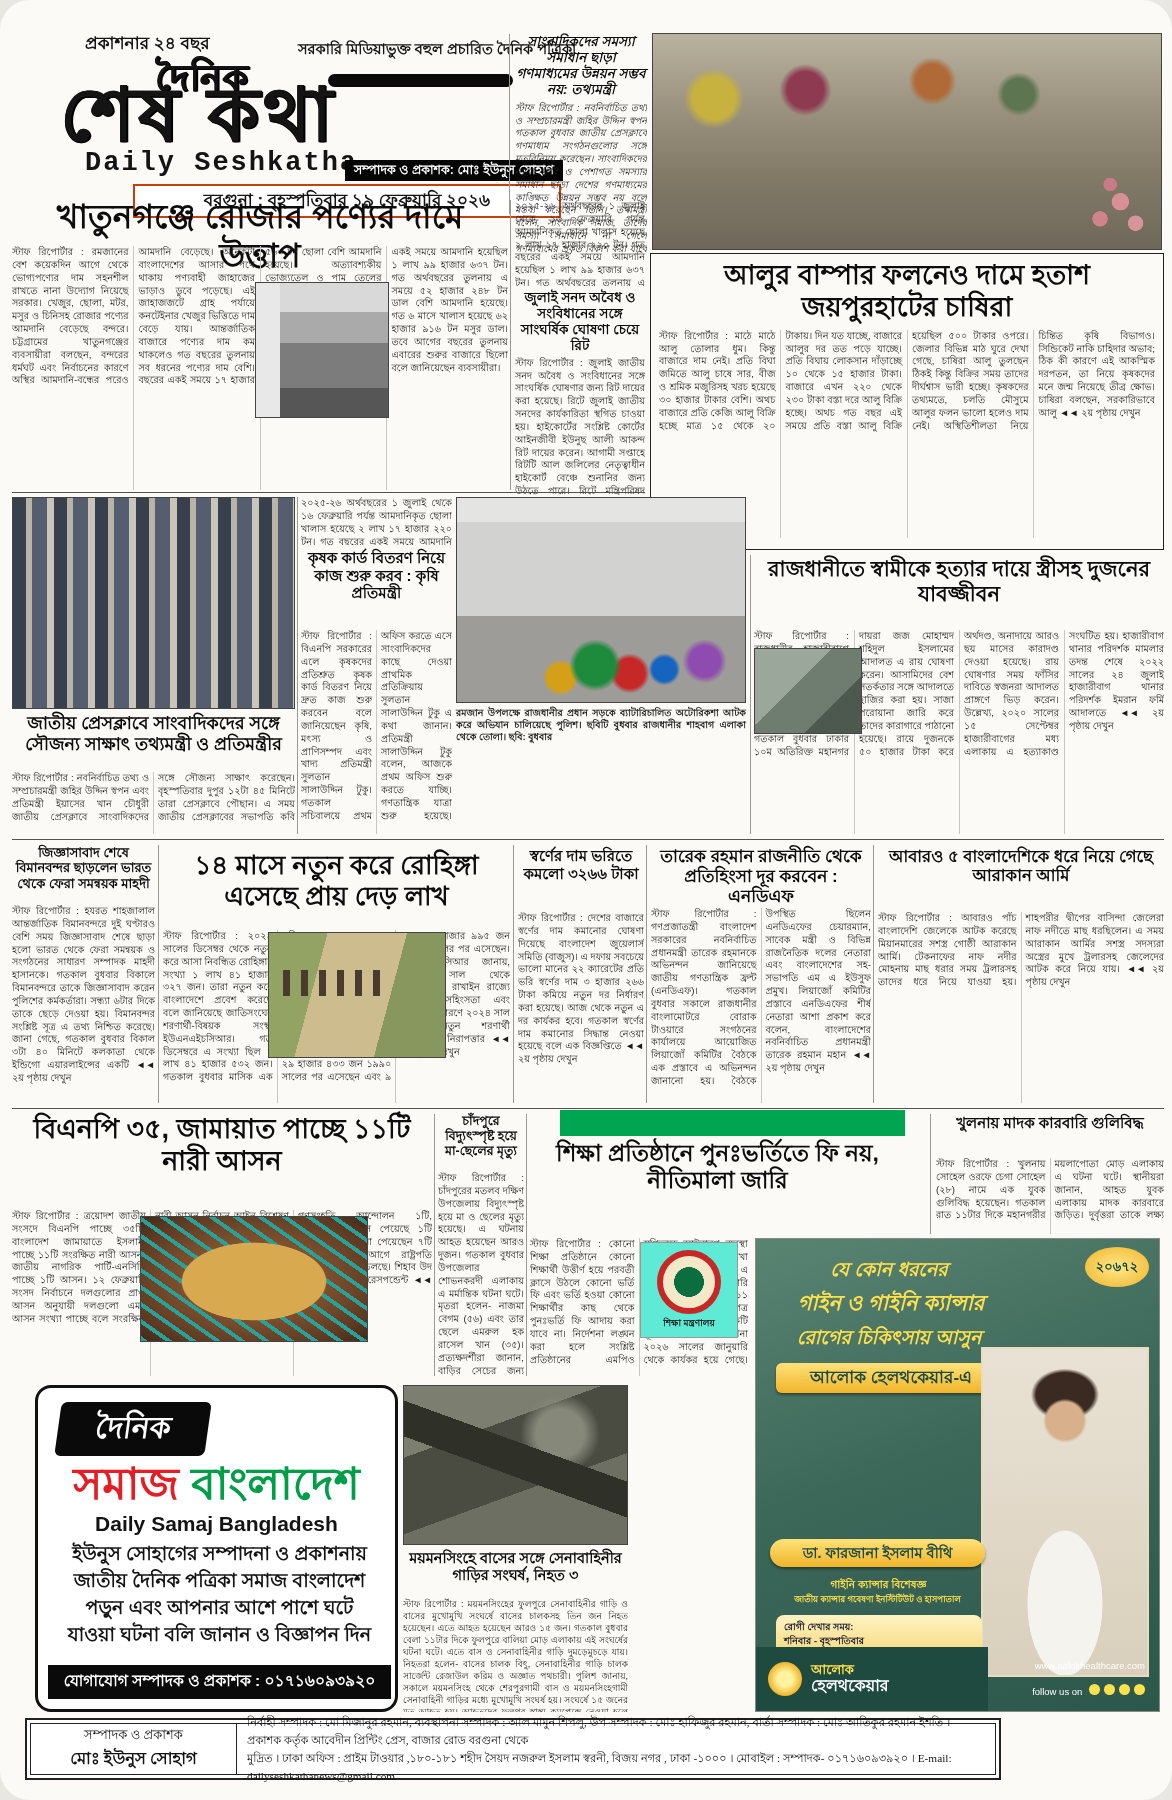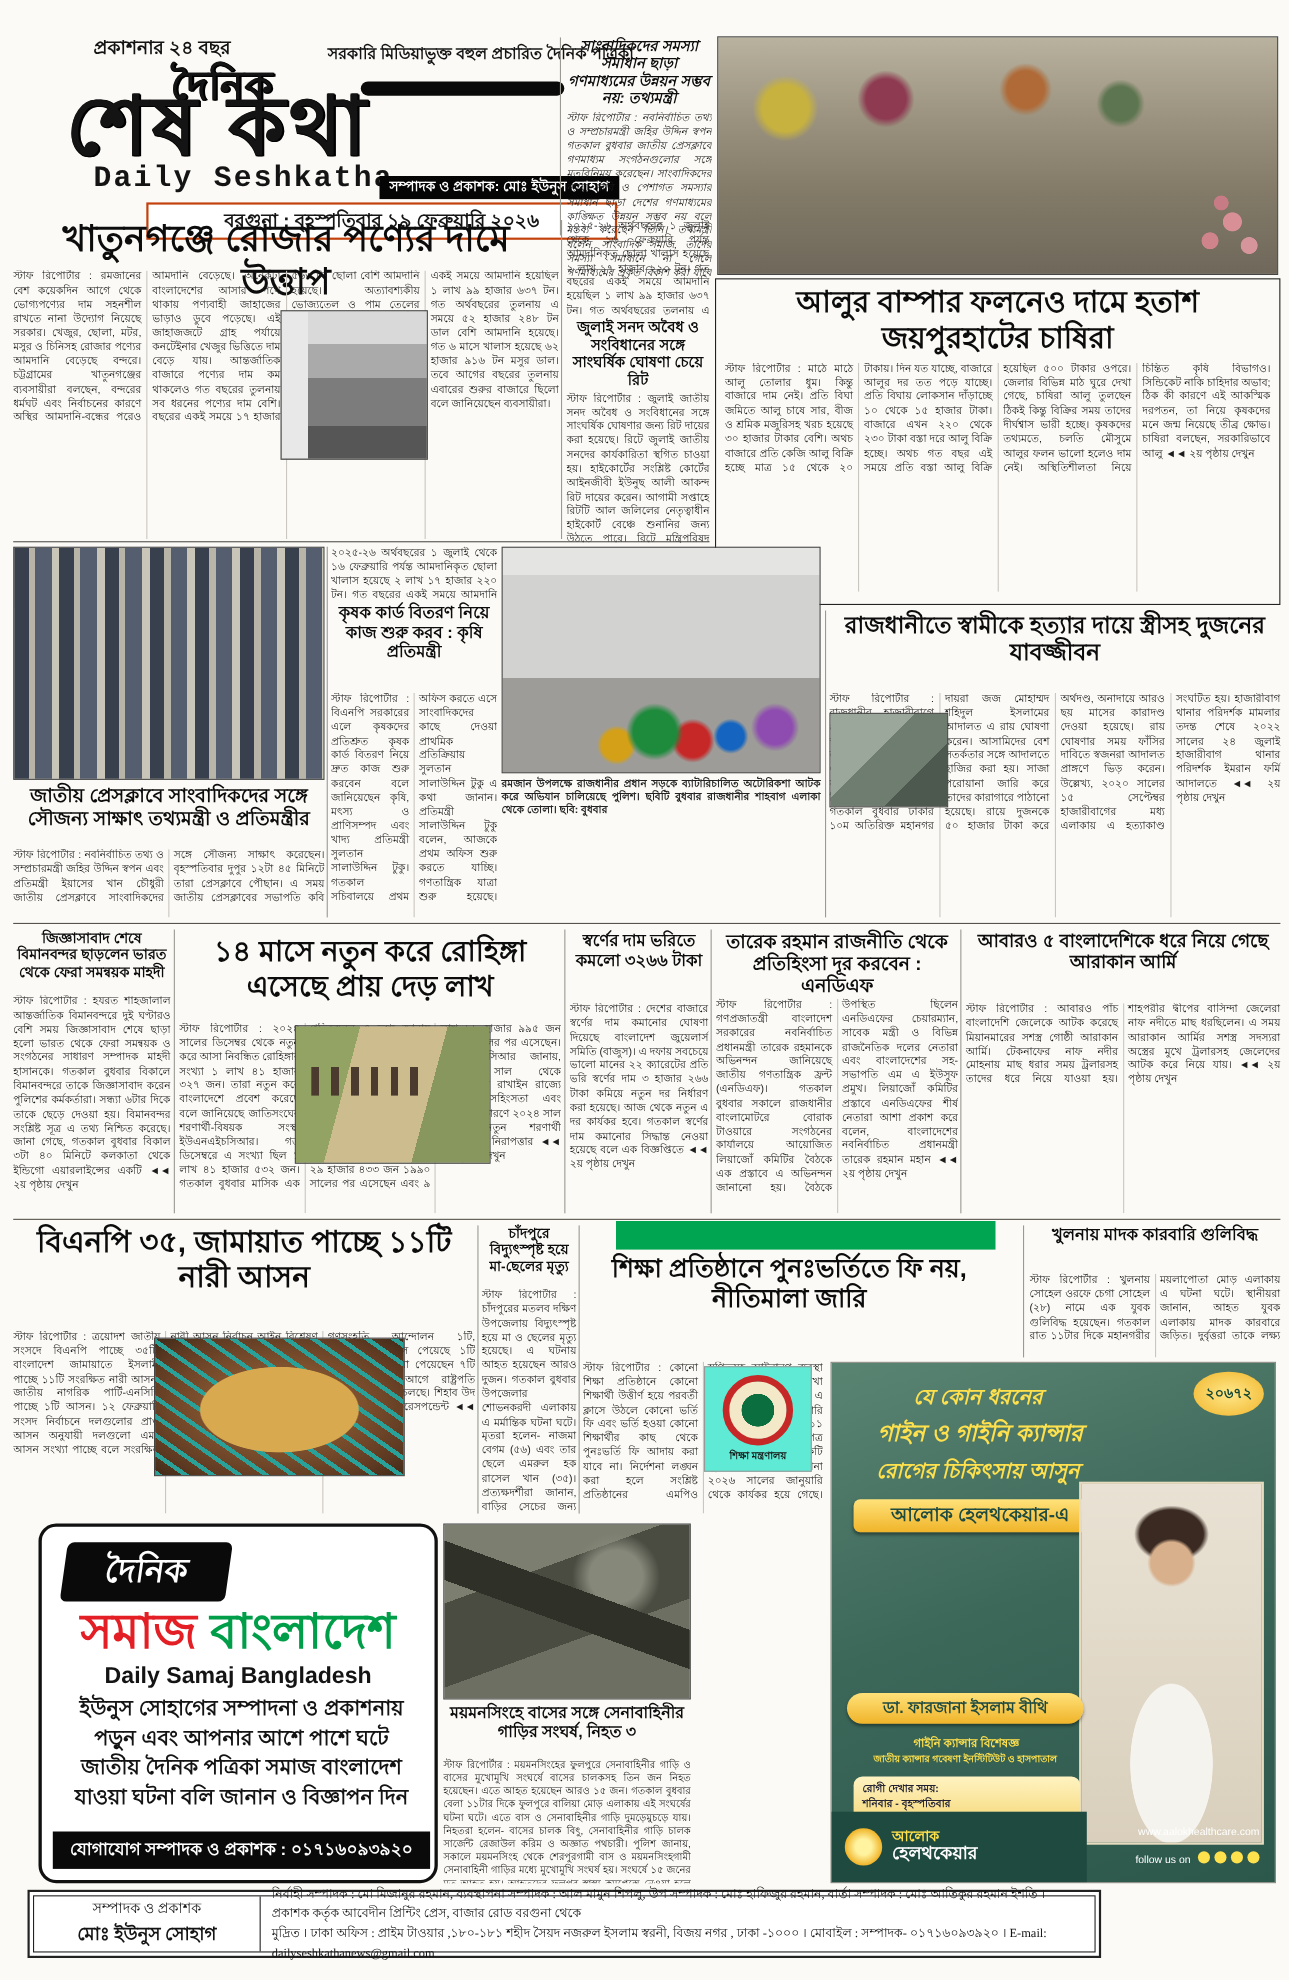--- a/index.html
+++ b/index.html
@@ -1,17 +1,17 @@
 <!DOCTYPE html>
 <html><head>
 <meta charset="utf-8">
 <style>
   html,body{margin:0;padding:0;background:#e9e7e2;}
   .page{position:relative;width:1172px;height:1800px;margin:0 auto;background:#fbfaf6;
-        font-family:"Liberation Sans","DejaVu Sans",sans-serif;color:#141414;overflow:hidden;}
+        font-family:"Liberation Sans","DejaVu Sans",sans-serif;color:#141414;overflow:hidden;border-radius:30px;}
   .abs{position:absolute;}
   .hl{font-weight:bold;text-align:center;line-height:1.18;color:#0c0c0c;}
   .bt{font-size:9.6px;line-height:1.34;text-align:justify;color:#1c1c1c;overflow:hidden;}
   .photo{border:1px solid #444;box-sizing:border-box;}
   .vline{width:1px;background:#9a9a92;}
   .hline{height:1px;background:#55534c;}
   .cols2{column-count:2;column-gap:9px;column-rule:1px solid #c9c7bf;}
   .cols3{column-count:3;column-gap:9px;column-rule:1px solid #c9c7bf;}
   .cols4{column-count:4;column-gap:10px;column-rule:1px solid #c9c7bf;}
   .caption{font-size:9.5px;font-weight:bold;line-height:1.25;color:#222;text-align:justify;}
@@ -175,22 +175,22 @@
 
   <div class="abs samaj" style="left:35px;top:1385px;width:363px;height:327px;">
     <div class="samaj-logo abs" style="left:20px;top:14px;width:150px;height:54px;font-size:30px;">দৈনিক</div>
     <div class="abs" style="left:0;top:74px;width:100%;font-weight:900;font-size:44px;line-height:1;">
       <span style="color:#e31e24;">সমাজ</span>
       <span style="color:#009e49;">বাংলাদেশ</span>
     </div>
     <div class="abs" style="left:0;top:124px;width:100%;font-weight:900;font-size:21px;">Daily Samaj Bangladesh</div>
     <div class="abs" style="left:8px;top:152px;width:347px;font-weight:bold;font-size:19px;line-height:1.43;">
       <div>ইউনুস সোহাগের সম্পাদনা ও প্রকাশনায়</div>
+      <div>জাতীয় দৈনিক পত্রিকা সমাজ বাংলাদেশ</div>
       <div>পড়ুন এবং আপনার আশে পাশে ঘটে</div>
-      <div>জাতীয় দৈনিক পত্রিকা সমাজ বাংলাদেশ</div>
       <div>যাওয়া ঘটনা বলি জানান ও বিজ্ঞাপন দিন</div>
     </div>
     <div class="abs" style="left:10px;bottom:10px;width:343px;height:34px;background:#0a0a0a;color:#fff;font-size:15.5px;font-weight:bold;display:flex;align-items:center;justify-content:center;">যোগাযোগ সম্পাদক ও প্রকাশক : ০১৭১৬০৯৩৯২০</div>
   </div>
 
   <div class="abs photo ph-crash" style="left:403px;top:1385px;width:225px;height:160px;"></div>
   <div class="abs hl" style="left:403px;top:1550px;width:225px;font-size:14.5px;">ময়মনসিংহে বাসের সঙ্গে সেনাবাহিনীর গাড়ির সংঘর্ষ, নিহত ৩</div>
   <div class="abs bt" style="left:403px;top:1598px;width:225px;height:114px;font-size:9px;">স্টাফ রিপোর্টার : ময়মনসিংহের ফুলপুরে সেনাবাহিনীর গাড়ি ও বাসের মুখোমুখি সংঘর্ষে বাসের চালকসহ তিন জন নিহত হয়েছেন। এতে আহত হয়েছেন আরও ১৫ জন। গতকাল বুধবার বেলা ১১টার দিকে ফুলপুরে বালিয়া মোড় এলাকায় এই সংঘর্ষের ঘটনা ঘটে। এতে বাস ও সেনাবাহিনীর গাড়ি দুমড়েমুচড়ে যায়। নিহতরা হলেন- বাসের চালক বিৎু, সেনাবাহিনীর গাড়ি চালক সার্জেন্ট রেজাউল করিম ও অজ্ঞাত পথচারী। পুলিশ জানায়, সকালে ময়মনসিংহ থেকে শেরপুরগামী বাস ও ময়মনসিংহগামী সেনাবাহিনী গাড়ির মধ্যে মুখোমুখি সংঘর্ষ হয়। সংঘর্ষে ১৫ জনের মত আহত হয়। আহতদের ফুলপুর স্বাস্থ্য কমপ্লেক্সে নেওয়া হলে ◄◄ ২য় পৃষ্ঠায় দেখুন</div>
 
   <div class="abs alok" style="left:755px;top:1238px;width:405px;height:474px;">

